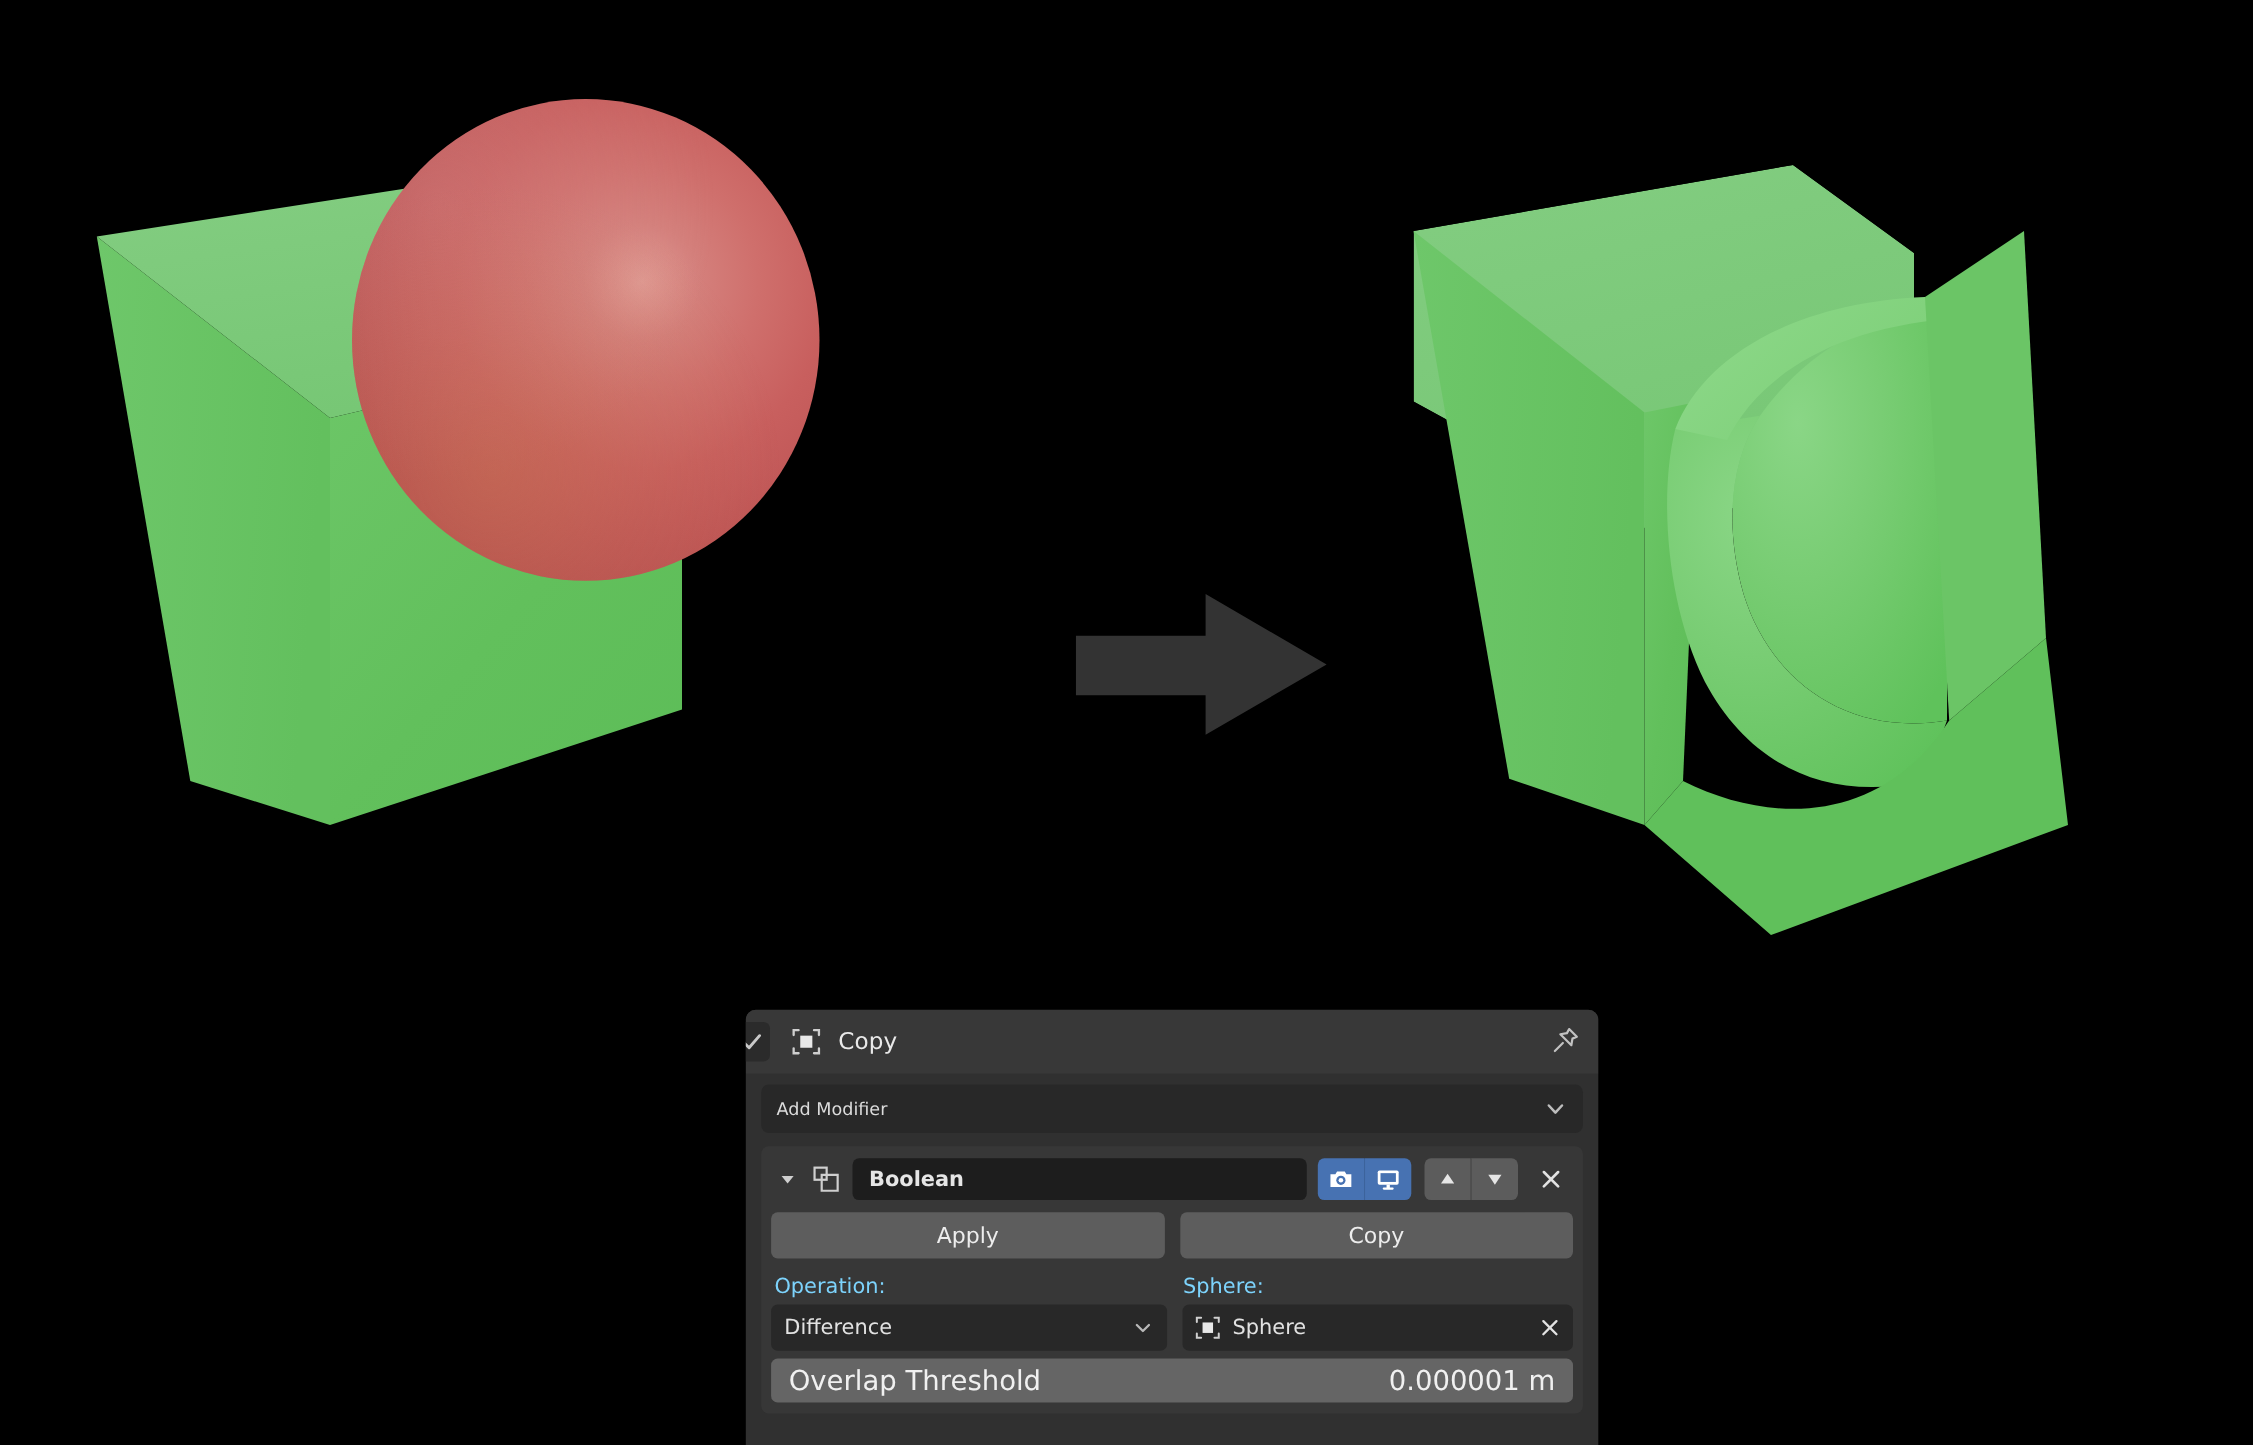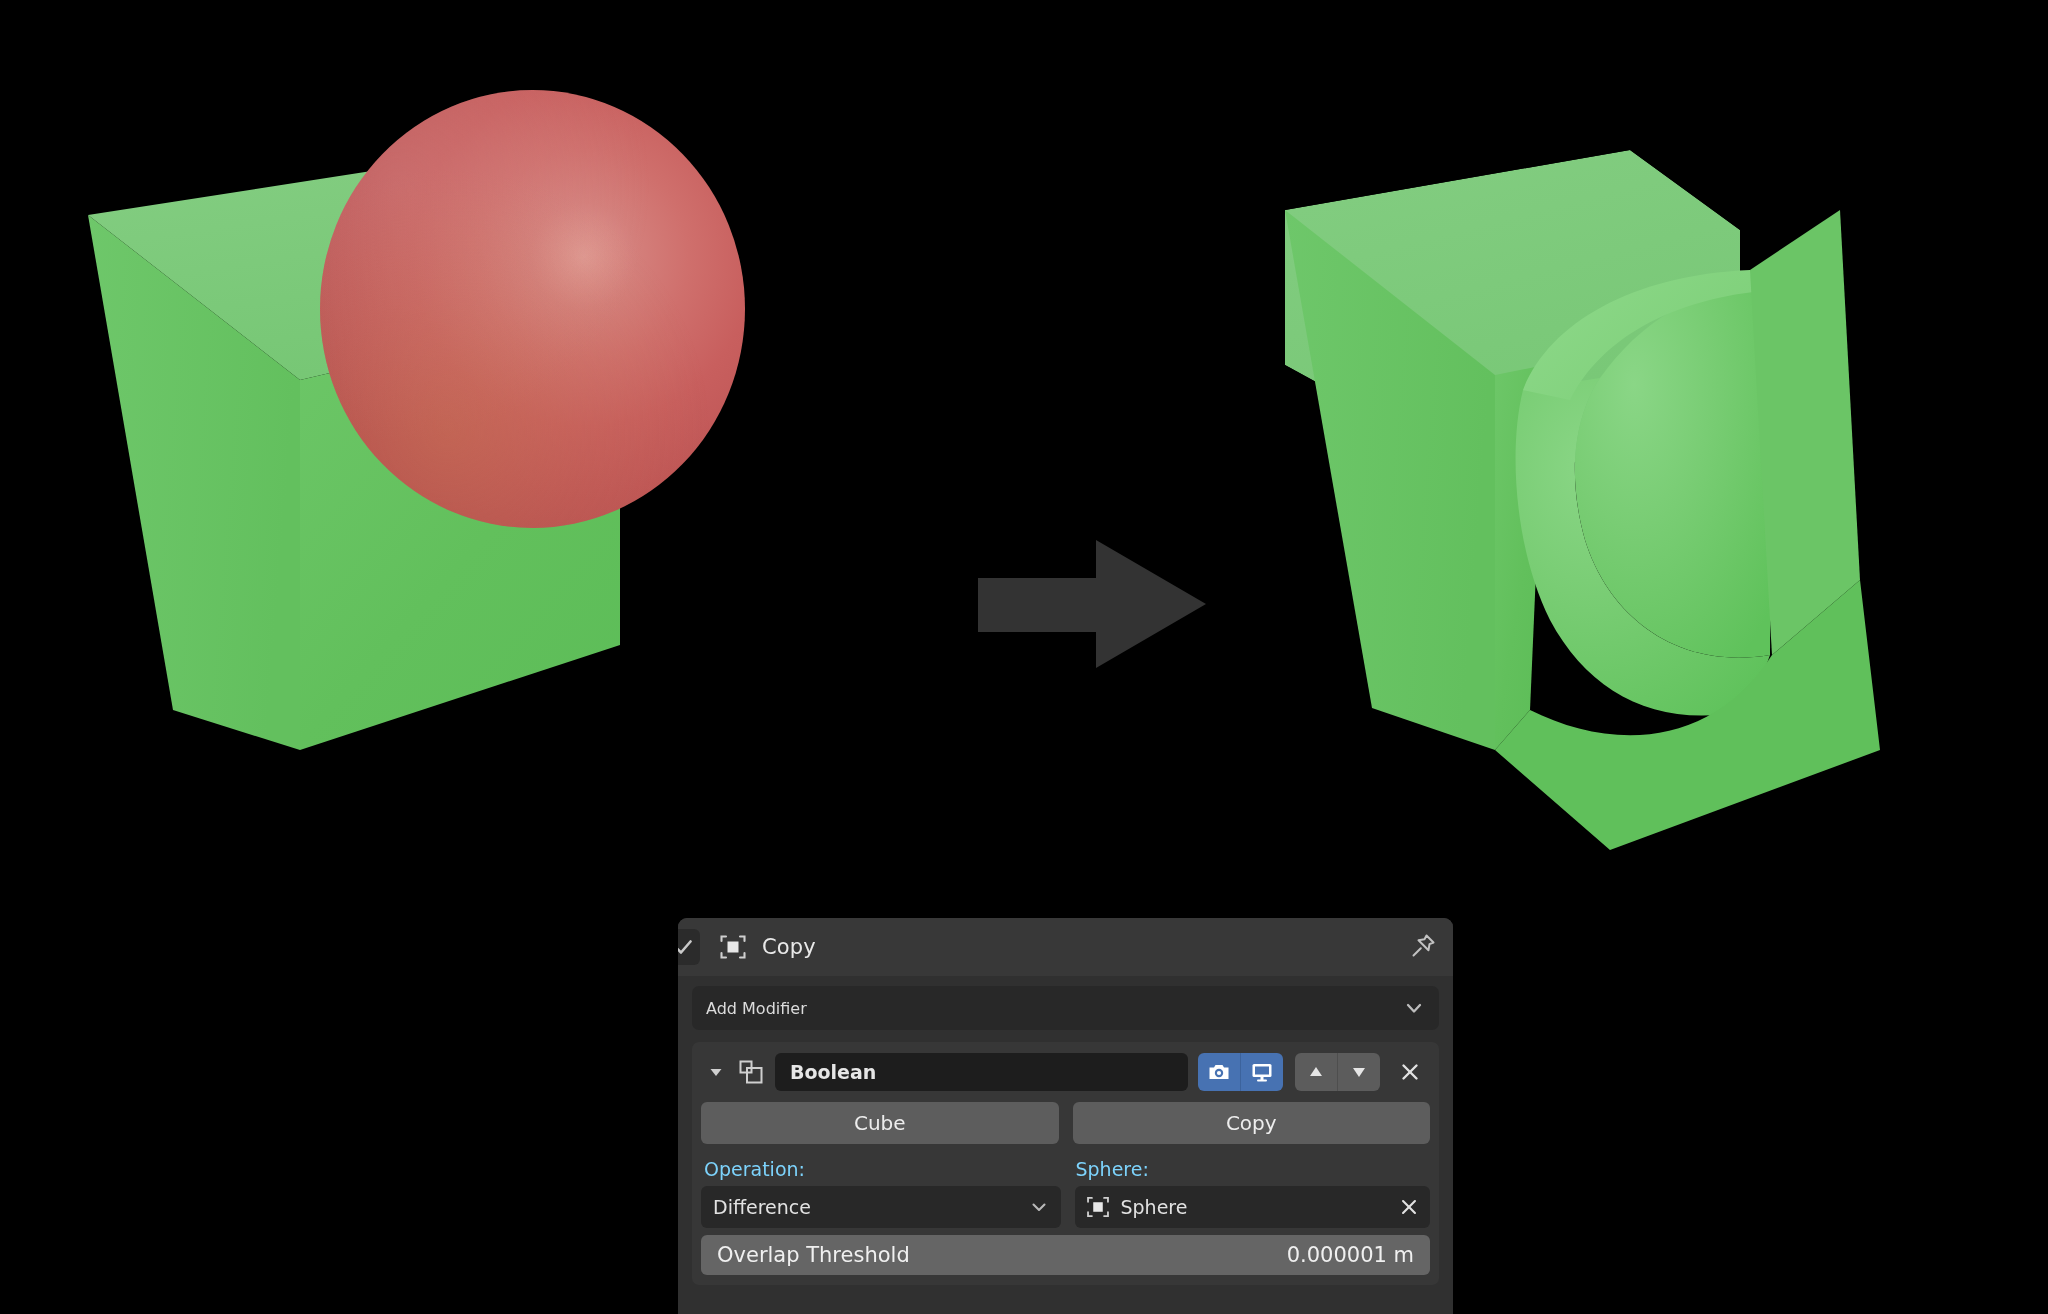--- a/index.html
+++ b/index.html
@@ -206,21 +206,21 @@
   .obj-field .txt { white-space: nowrap; }
   .obj-field .x { margin-left: auto; display:flex; align-items:center; }
 
   .slider-row { margin-top: 7px; }
   .slider {
     height: 40px;
     background: #656565;
     border-radius: 6px;
     display: flex; align-items: center;
     padding: 0 16px;
-    font-size: 21px; color: #f0f0f0;
+    font-size: 25px; color: #f0f0f0;
   }
   .slider .val { margin-left: auto; }
 
   svg { display: block; }
 </style>
 </head>
 <body>
 
 <div id="root">
 
@@ -415,21 +415,21 @@
             <svg width="24" height="24" viewBox="0 0 24 24">
               <g stroke="#e2e2e2" stroke-width="2.4" stroke-linecap="round">
                 <path d="M5.5 5.5 L18.5 18.5"></path>
                   <path d="M18.5 5.5 L5.5 18.5"></path>
               </g>
             </svg>
           </div>
         </div>
 
         <div class="row-2">
-          <div class="btn-wide">Cube</div>
+          <div class="btn-wide">Apply</div>
           <div class="btn-wide">Copy</div>
         </div>
 
         <div class="labels-row">
           <div class="lab">Operation:</div>
           <div class="lab">Sphere:</div>
         </div>
 
         <div class="fields-row">
           <div class="sel-field">

